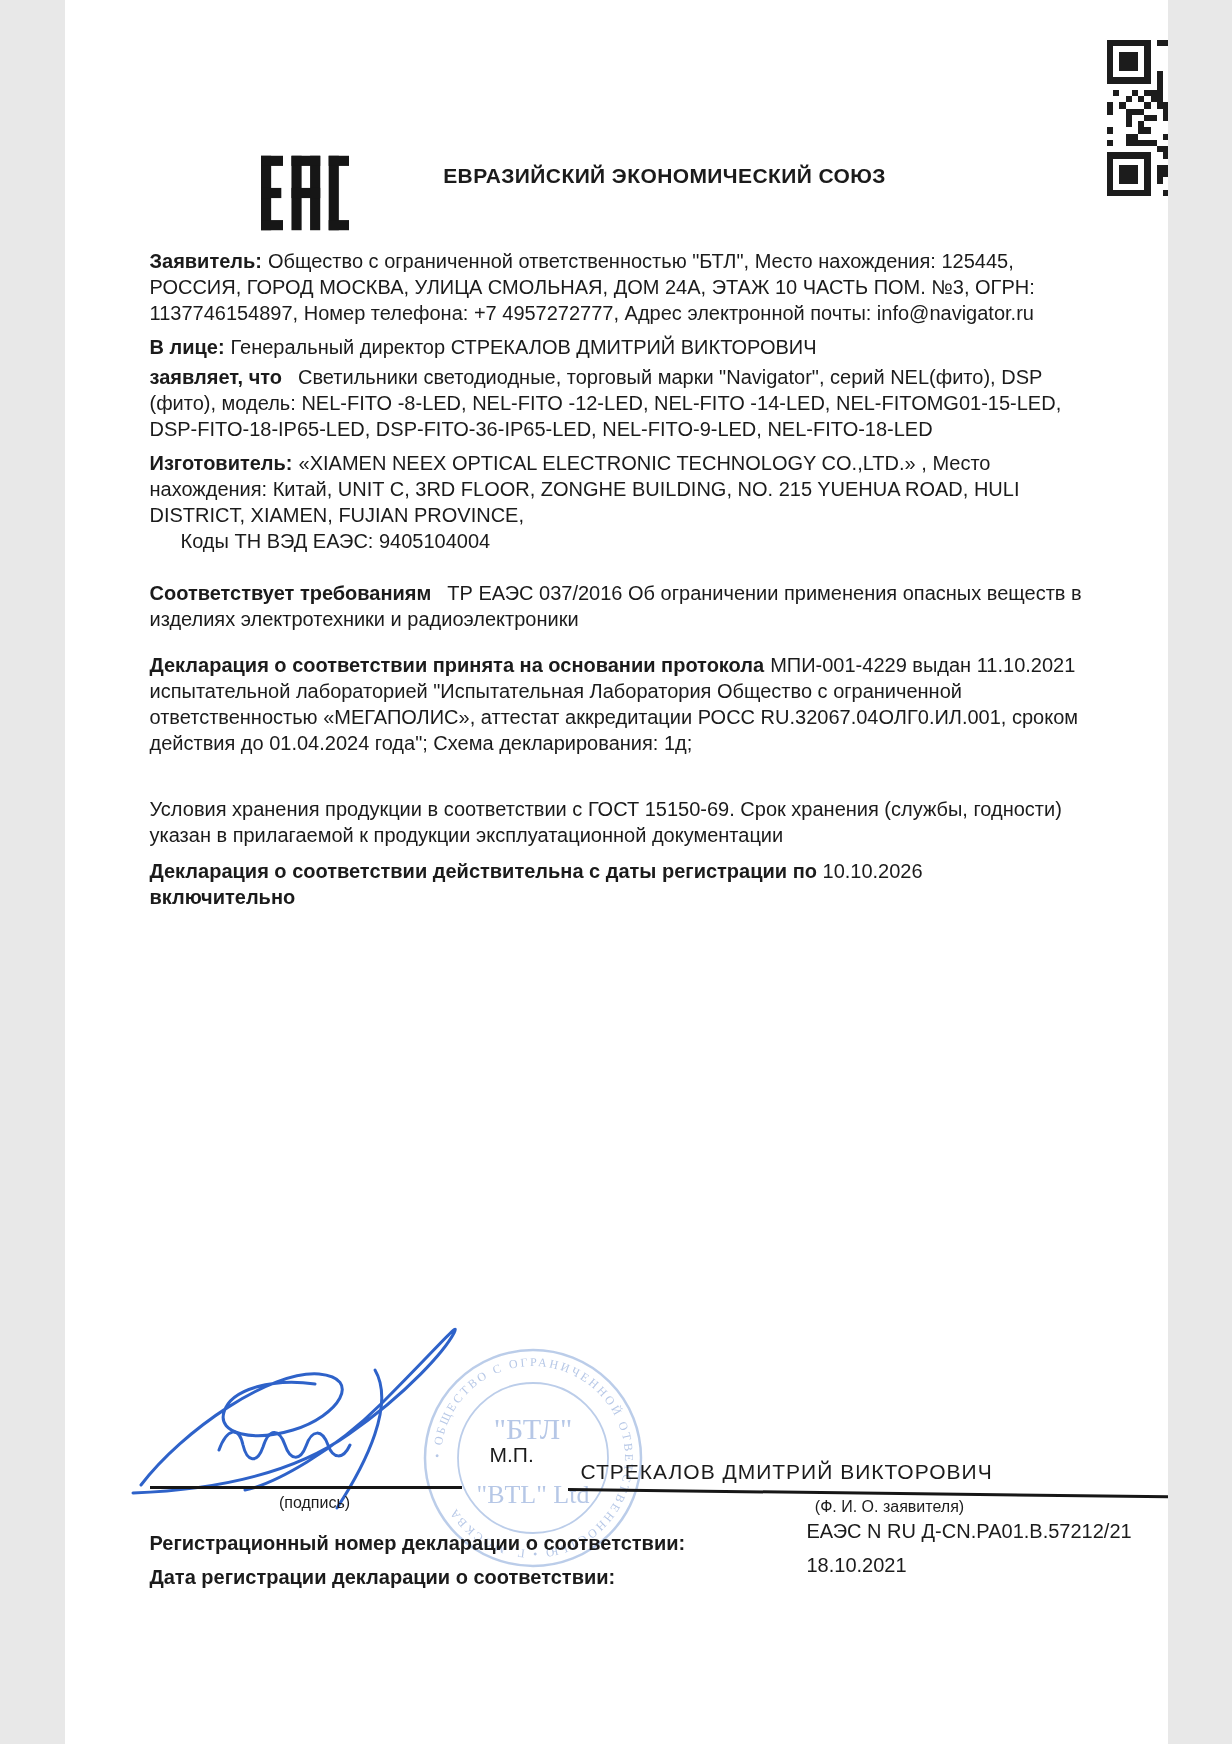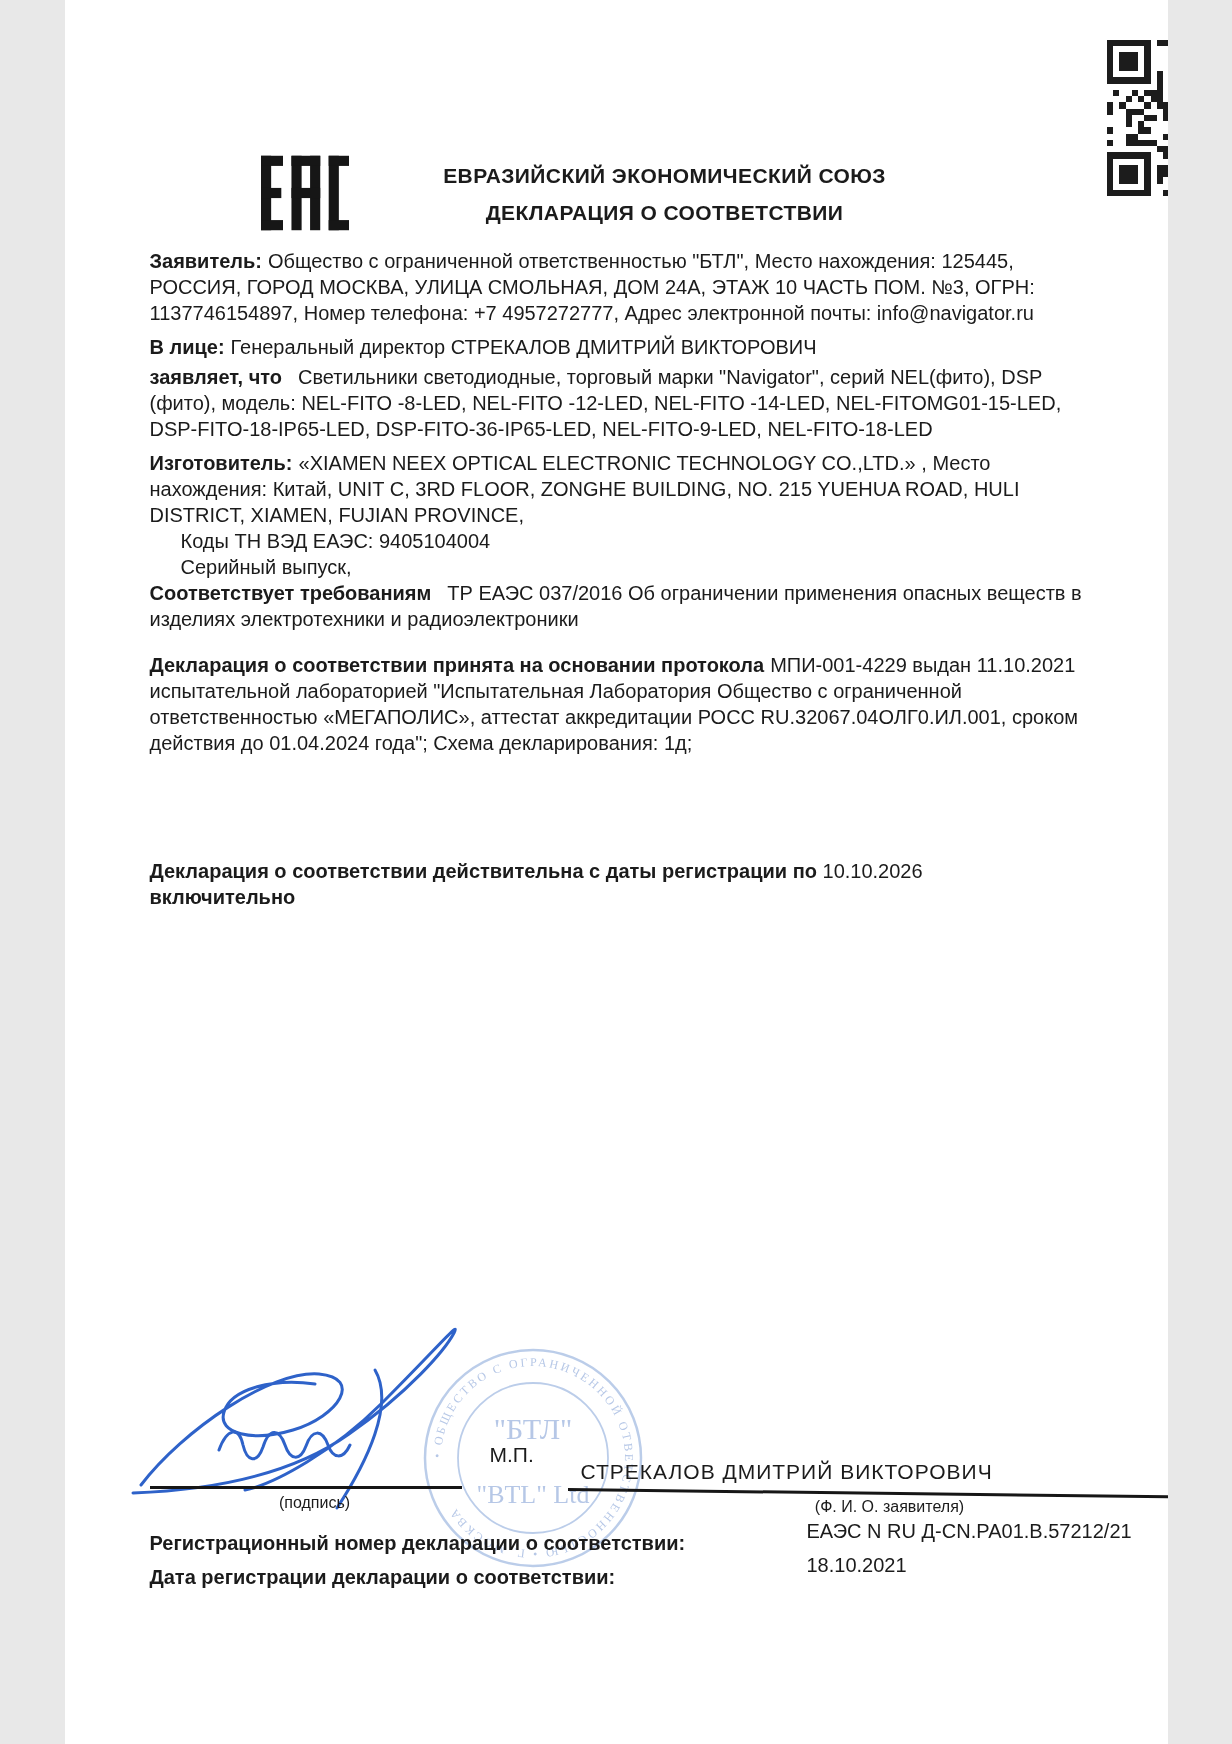--- a/index.html
+++ b/index.html
@@ -355,48 +355,47 @@
         <rect x="14" y="24" width="1" height="1" fill="#1c1c1c"></rect>
         <rect x="15" y="24" width="1" height="1" fill="#1c1c1c"></rect>
         <rect x="19" y="24" width="1" height="1" fill="#1c1c1c"></rect>
         <rect x="20" y="24" width="1" height="1" fill="#1c1c1c"></rect>
         <rect x="22" y="24" width="1" height="1" fill="#1c1c1c"></rect>
         <rect x="24" y="24" width="1" height="1" fill="#1c1c1c"></rect>
       </svg>
   </div>
 
   <div class="titles title1">ЕВРАЗИЙСКИЙ ЭКОНОМИЧЕСКИЙ СОЮЗ</div>
-  <div class="titles title2">ДЕКЛАРАЦИЯ О СООТВЕТСТВИИ</div>
 
   <div class="para" style="top:248px">
     <span class="lbl">Заявитель:</span><span>Общество с ограниченной ответственностью "БТЛ", Место нахождения: 125445, РОССИЯ, ГОРОД МОСКВА, УЛИЦА СМОЛЬНАЯ, ДОМ 24А, ЭТАЖ 10 ЧАСТЬ ПОМ. №3, ОГРН: 1137746154897, Номер телефона: +7 4957272777, Адрес электронной почты: info@navigator.ru</span>
   </div>
 
   <div class="para" style="top:334px">
     <span class="lbl">В лице:</span><span>Генеральный директор СТРЕКАЛОВ ДМИТРИЙ ВИКТОРОВИЧ</span>
   </div>
 
   <div class="para" style="top:364px">
     <span class="lbl-wide">заявляет, что</span><span>Светильники светодиодные, торговый марки "Navigator", серий NEL(фито), DSP (фито), модель: NEL-FITO -8-LED, NEL-FITO -12-LED, NEL-FITO -14-LED, NEL-FITOMG01-15-LED, DSP-FITO-18-IP65-LED, DSP-FITO-36-IP65-LED, NEL-FITO-9-LED, NEL-FITO-18-LED</span>
   </div>
 
   <div class="para" style="top:450px">
     <span class="lbl">Изготовитель:</span><span>«XIAMEN NEEX OPTICAL ELECTRONIC TECHNOLOGY CO.,LTD.» , Место нахождения: Китай, UNIT C, 3RD FLOOR, ZONGHE BUILDING, NO. 215 YUEHUA ROAD, HULI DISTRICT, XIAMEN, FUJIAN PROVINCE,</span>
     <span class="line-row">Коды ТН ВЭД ЕАЭС: 9405104004</span>
-    <span class="line-row">Серийный выпуск,</span>
   </div>
 
   <div class="para" style="top:580px">
     <span class="lbl-wide">Соответствует требованиям</span><span>ТР ЕАЭС 037/2016 Об ограничении применения опасных веществ в изделиях электротехники и радиоэлектроники</span>
   </div>
 
   <div class="para" style="top:652px">
     <span class="lbl">Декларация о соответствии принята на основании протокола</span><span>МПИ-001-4229 выдан 11.10.2021 испытательной лабораторией "Испытательная Лаборатория Общество с ограниченной ответственностью «МЕГАПОЛИС», аттестат аккредитации РОСС RU.32067.04ОЛГ0.ИЛ.001, сроком действия до 01.04.2024 года"; Схема декларирования: 1д;</span>
   </div>
 
+  <div class="para" style="top:796px">Условия хранения продукции в соответствии с ГОСТ 15150-69. Срок хранения (службы, годности) указан в прилагаемой к продукции эксплуатационной документации</div>
 
   <div class="para" style="top:858px">
     <span class="b">Декларация о соответствии действительна с даты регистрации по</span>
     <span>10.10.2026</span><br>
     <span class="b">включительно</span>
   </div>
 
   <div class="signature">
     <svg width="360" height="200" viewBox="0 0 360 200">
       <g fill="none" stroke="#2e62c9" stroke-width="3" stroke-linecap="round">

